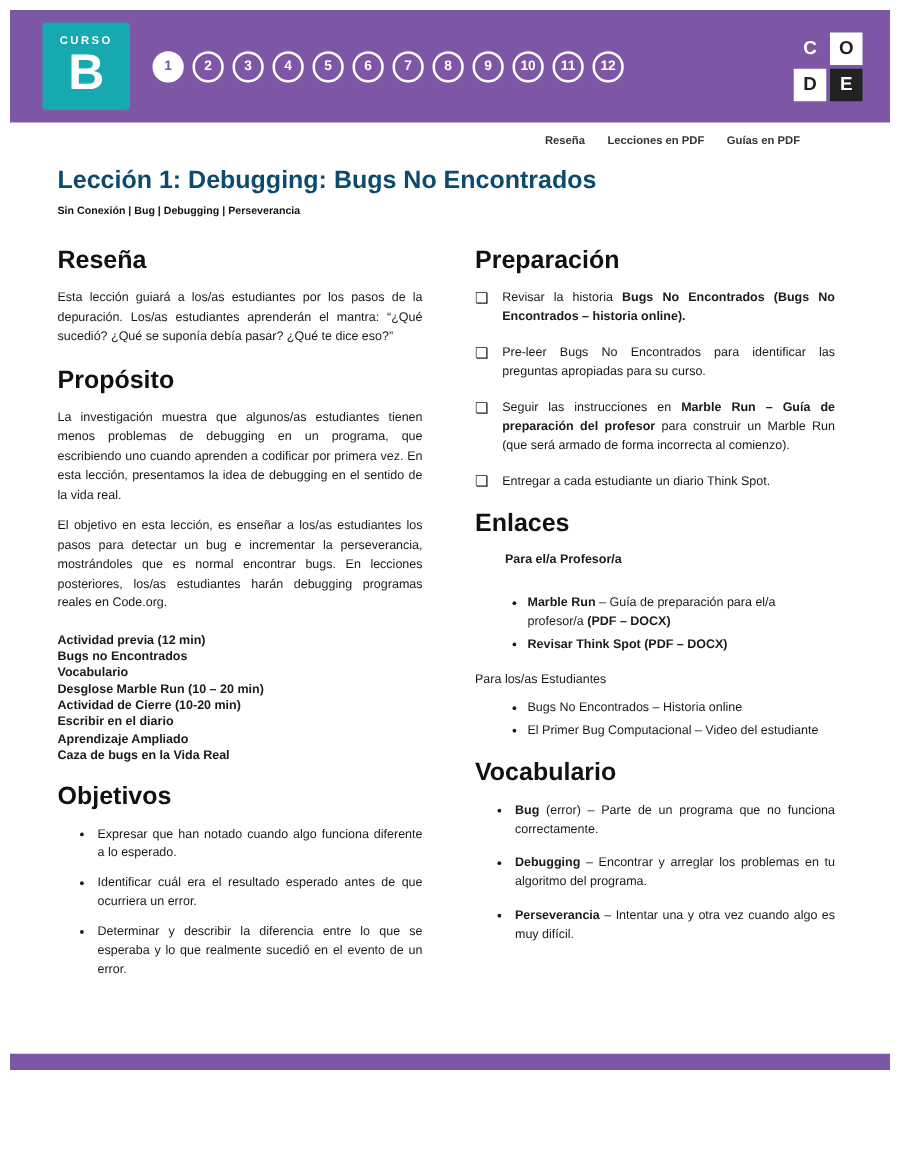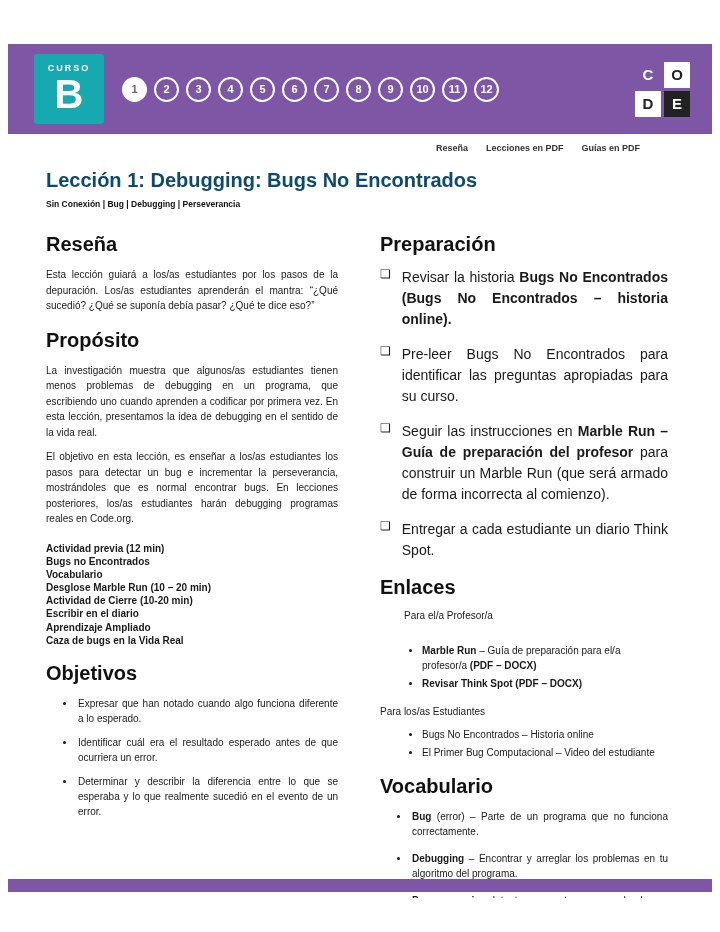--- a/index.html
+++ b/index.html
@@ -4,21 +4,21 @@
 <style>
   * { margin:0; padding:0; box-sizing:border-box; }
   html,body { background:#fff; }
   body {
     width:720px; height:932px;
     font-family:"Liberation Sans", sans-serif;
     color:#1a1a1a;
   }
   .page {
     position:relative; width:720px; height:862px;
-    background:#fff; padding:8px 8px 0; overflow:hidden;margin-top:36px;
+    background:#fff; padding:8px 8px 0; overflow:hidden;
   }
 
   
   .topbar {
     height:90px; background:#7d57a5;
     display:flex; align-items:center; padding:0 22px 0 26px;
   }
   .badge {
     width:70px; height:70px; background:#17a9b0; color:#fff;
     border-radius:3px; display:flex; flex-direction:column;
@@ -69,24 +69,24 @@
 
   .agenda-list { list-style:none; font-size:10px; font-weight:bold; line-height:1.32; }
 
   .objectives-intro { font-size:10px; margin-bottom:9px; }
   ul.bullets { list-style:disc; margin-left:30px; font-size:10px; line-height:1.5; }
   ul.bullets > li { margin-bottom:9px; text-align:justify; padding-left:2px; }
 
   
   .prep-item { display:flex; gap:11px; margin-bottom:14px; }
   .prep-check { font-size:12px; line-height:1.2; flex:none; }
-  .prep-text { font-size:14px; line-height:1.5; text-align:justify; }
-
-  
-  .links-label-bold { font-size:10px; font-weight:normal; margin:4px 0 22px;padding-left:24px; }
+  .prep-text { font-size:10px; line-height:1.5; text-align:justify; }
+
+  
+  .links-label-bold { font-size:10px; font-weight:bold; margin:4px 0 22px;padding-left:24px; }
   .links-label { font-size:10px; margin:15px 0 10px; }
   ul.linklist { list-style:disc; margin-left:42px; font-size:10px; line-height:1.5; }
   ul.linklist > li { margin-bottom:3px; }
 
   
   ul.vocab { list-style:disc; margin-left:30px; font-size:10px; line-height:1.5; }
   ul.vocab > li { margin-bottom:12px; text-align:justify; padding-left:2px; }
 
   
   .bottombar {

